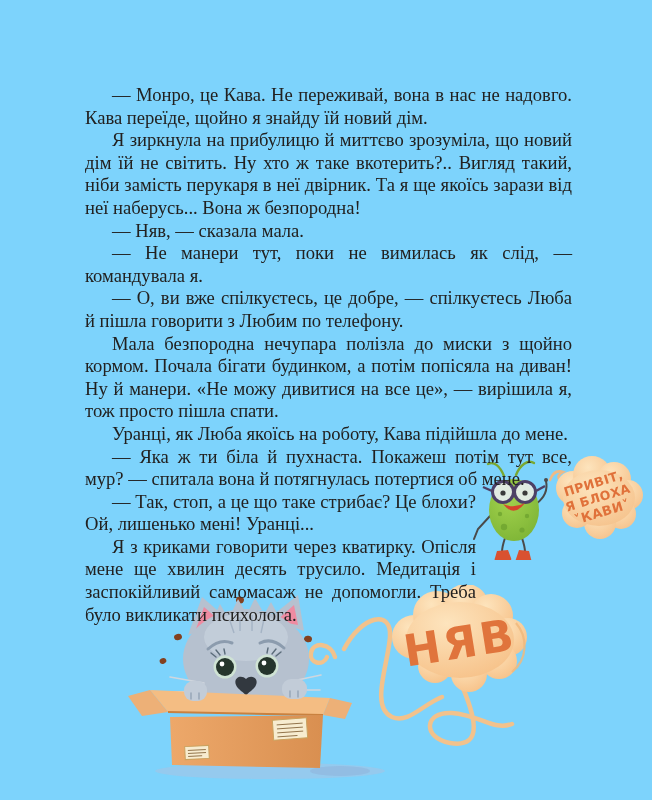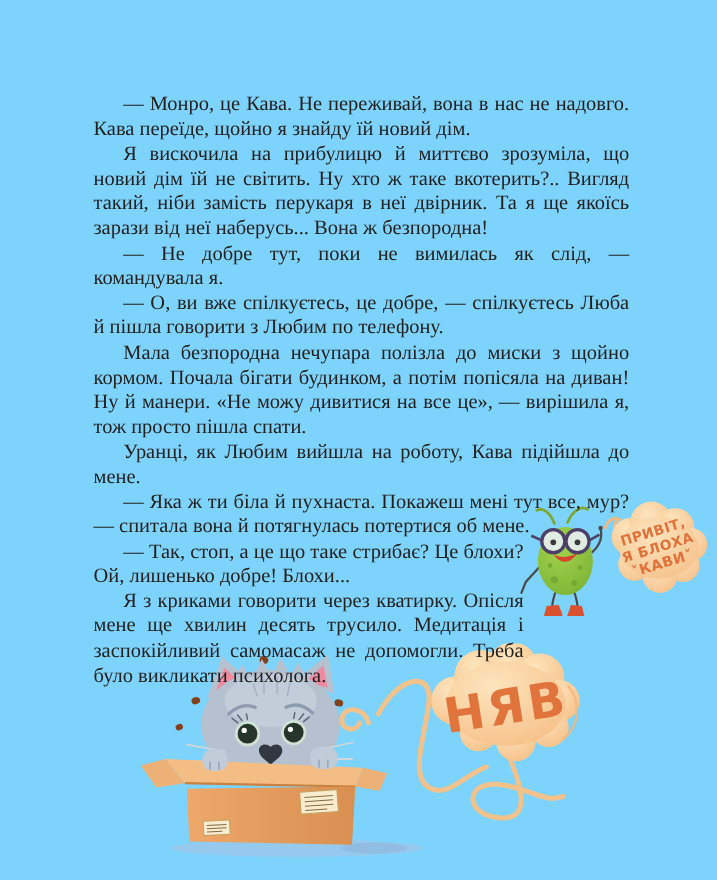--- a/index.html
+++ b/index.html
@@ -26,28 +26,29 @@
     fill:#e0743c;letter-spacing:3px;
   }
 </style>
 </head>
 <body>
 
 <div class="page">
 
   <div class="text-block">
     <p>— Монро, це Кава. Не переживай, вона в нас не надовго. Кава переїде, щойно я знайду їй новий дім.</p>
-    <p>Я вискочила на прибулицю й миттєво зрозуміла, що новий дім їй не світить. Ну хто ж таке вкотерить?.. Вигляд такий, ніби замість перукаря в неї двірник. Та я ще якоїсь зарази від неї наберусь... Вона ж безпородна!</p>
-    <p>— Не добре тут, поки не вимилась як слід, — командувала я.</p>
+    <p>Я зиркнула на прибулицю й миттєво зрозуміла, що новий дім їй не світить. Ну хто ж таке вкотерить?.. Вигляд такий, ніби замість перукаря в неї двірник. Та я ще якоїсь зарази від неї наберусь... Вона ж безпородна!</p>
+    <p>— Няв, — сказала мала.</p>
+    <p>— Не манери тут, поки не вимилась як слід, — командувала я.</p>
     <p>— О, ви вже спілкуєтесь, це добре, — спілкуєтесь Люба й пішла говорити з Любим по телефону.</p>
     <p>Мала безпородна нечупара полізла до миски з щойно кормом. Почала бігати будинком, а потім попісяла на диван! Ну й манери. «Не можу дивитися на все це», — вирішила я, тож просто пішла спати.</p>
-    <p>Уранці, як Любим вийшла на роботу, Кава підійшла до мене.</p>
-    <p>— Яка ж ти біла й пухнаста. Покажеш мені тут все, мур? — спитала вона й потягнулась потертися об мене.</p>
+    <p>Уранці, як Люба якоїсь на роботу, Кава підійшла до мене.</p>
+    <p>— Яка ж ти біла й пухнаста. Покажеш потім тут все, мур? — спитала вона й потягнулась потертися об мене.</p>
     <div class="flea-space"></div>
-    <p>— Так, стоп, а це що таке стрибає? Це блохи? Ой, лишенько добре! Блохи...</p>
+    <p>— Так, стоп, а це що таке стрибає? Це блохи? Ой, лишенько мені! Уранці...</p>
     <p>Я з криками говорити через кватирку. Опісля мене ще хвилин десять трусило. Медитація і заспокійливий самомасаж не допомогли. Треба було викликати психолога.</p>
   </div>
 
   <svg class="art flea-art" viewBox="0 0 182 118">
     <defs>
       <radialGradient id="bubGrad" cx="40%" cy="30%" r="80%">
         <stop offset="0%" stop-color="#fde4bd"></stop>
         <stop offset="100%" stop-color="#f5c18a"></stop>
       </radialGradient>
       <radialGradient id="fleaGrad" cx="40%" cy="30%" r="80%">

